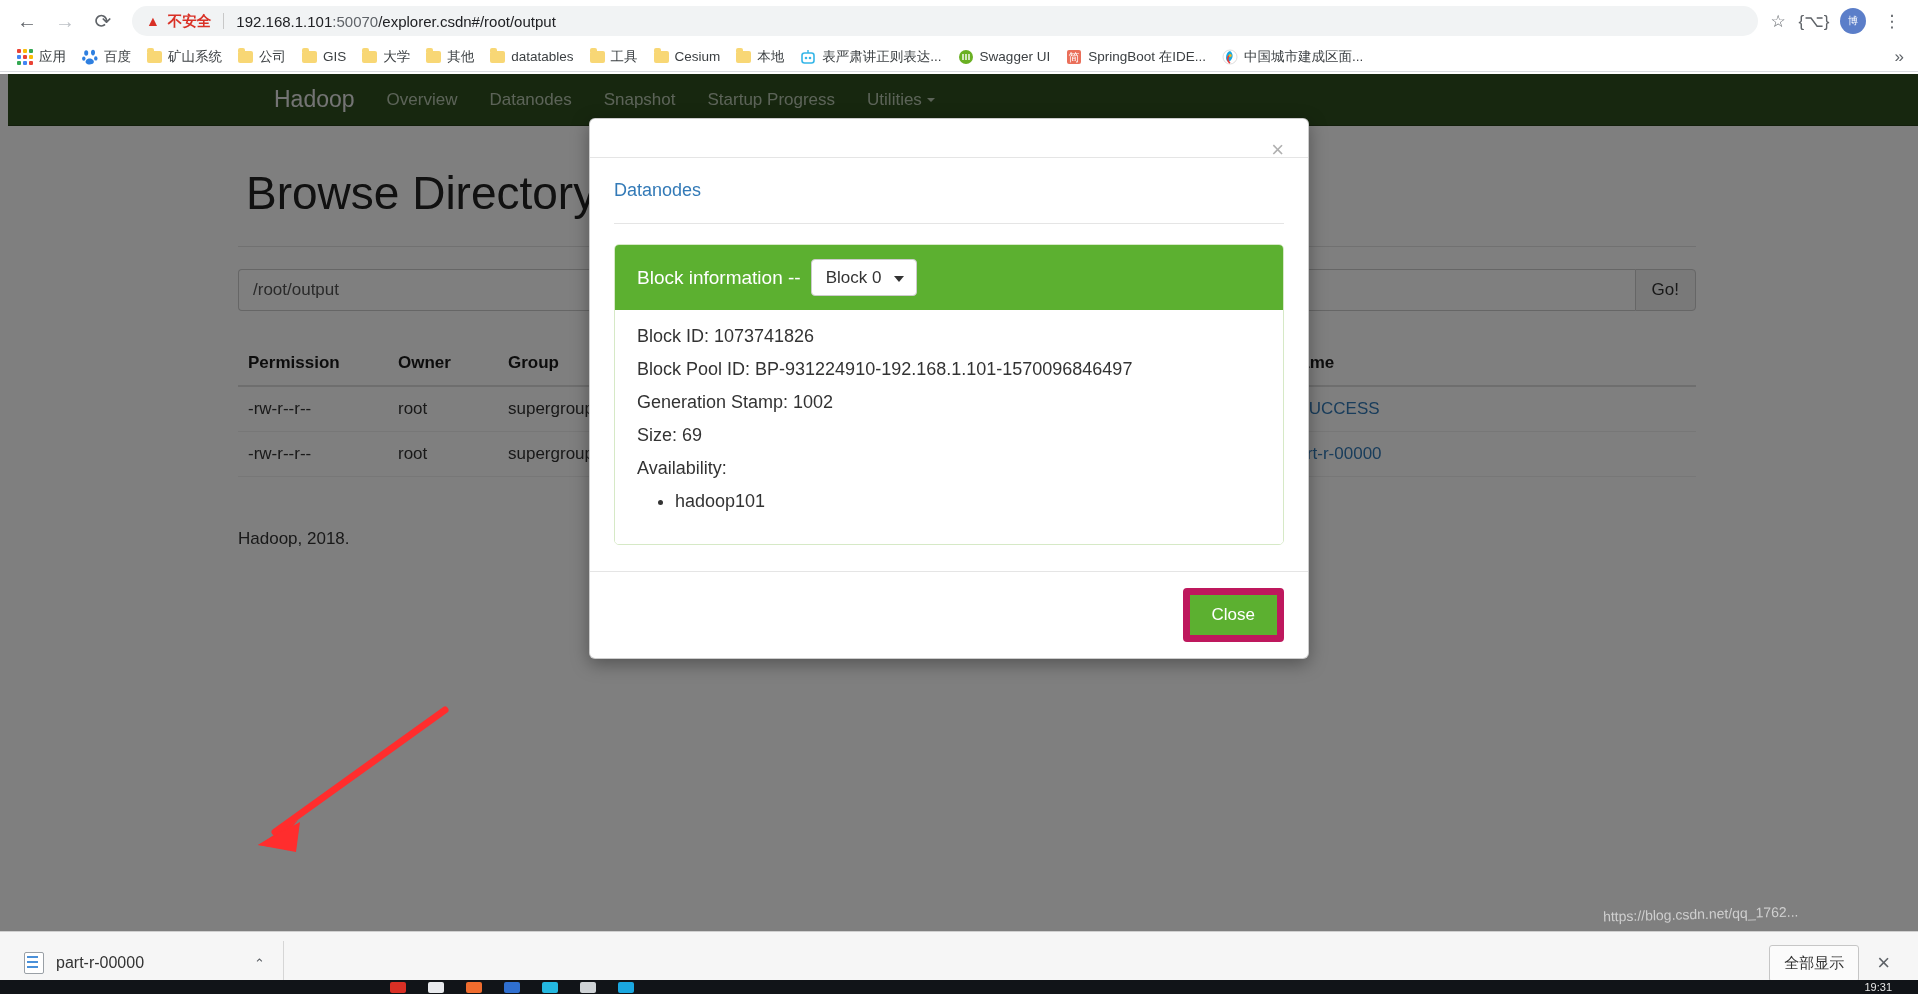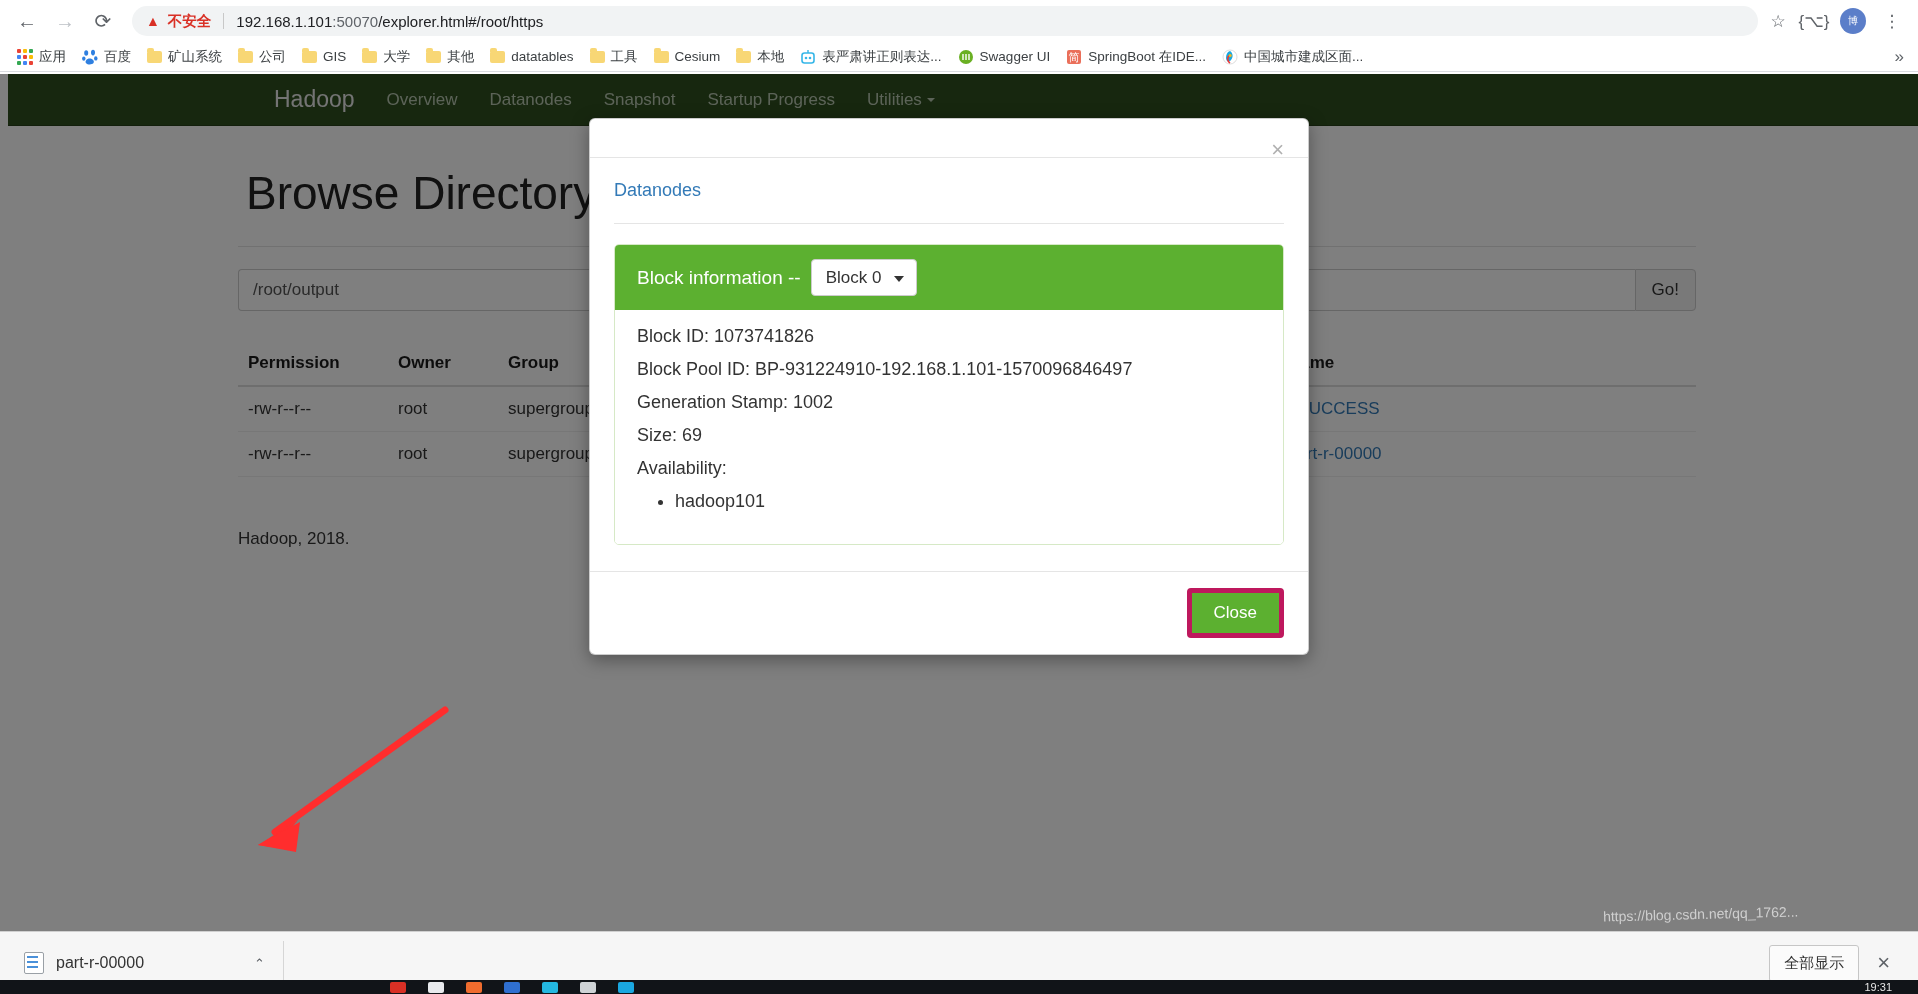--- a/index.html
+++ b/index.html
@@ -161,21 +161,21 @@
   }
   .panel-body { background:#fff; padding:16px 22px 26px; }
   .panel-body p { margin:0 0 12px; font-size:18px; color:#333; }
   .panel-body ul { margin:8px 0 0; padding-left:38px; }
   .panel-body li { font-size:18px; color:#333; margin-bottom:6px; }
 
   .modal-foot {
     border-top:1px solid #e5e5e5; padding:16px 24px; display:flex; justify-content:flex-end;
   }
   .btn-close {
-    background:#5cb030; border:5px solid #be185d; color:#fff; font-size:17px;
+    background:#5cb030; border:7px solid #be185d; color:#fff; font-size:17px;
     padding:10px 22px; border-radius:4px; cursor:pointer;
     font-family:"Liberation Sans", sans-serif;
   }
 
   
   .arrow-svg { position:absolute; left:240px; top:700px; pointer-events:none; }
 
   
   .shelf {
     position:absolute; left:0; top:931px; width:1918px; height:63px;
@@ -222,21 +222,21 @@
 
   <div class="toolbar">
     <div class="nav-btn">←</div>
     <div class="nav-btn disabled">→</div>
     <div class="nav-btn">⟳</div>
 
     <div class="omnibox">
       <span class="warn-icon">▲</span>
       <span class="warn-text">不安全</span>
       <span class="omni-divider"></span>
-      <span class="url"><span>192.168.1.101</span><span class="dim">:50070</span><span>/explorer.html#/root/https</span></span>
+      <span class="url"><span>192.168.1.101</span><span class="dim">:50070</span><span>/explorer.csdn#/root/output</span></span>
     </div>
 
     <div class="tool-icon">☆</div>
     <div class="tool-icon">{⌥}</div>
     <div class="profile-circle">博</div>
     <div class="tool-icon">⋮</div>
   </div>
 
   <div class="bookmarks">
     <div class="bm">

